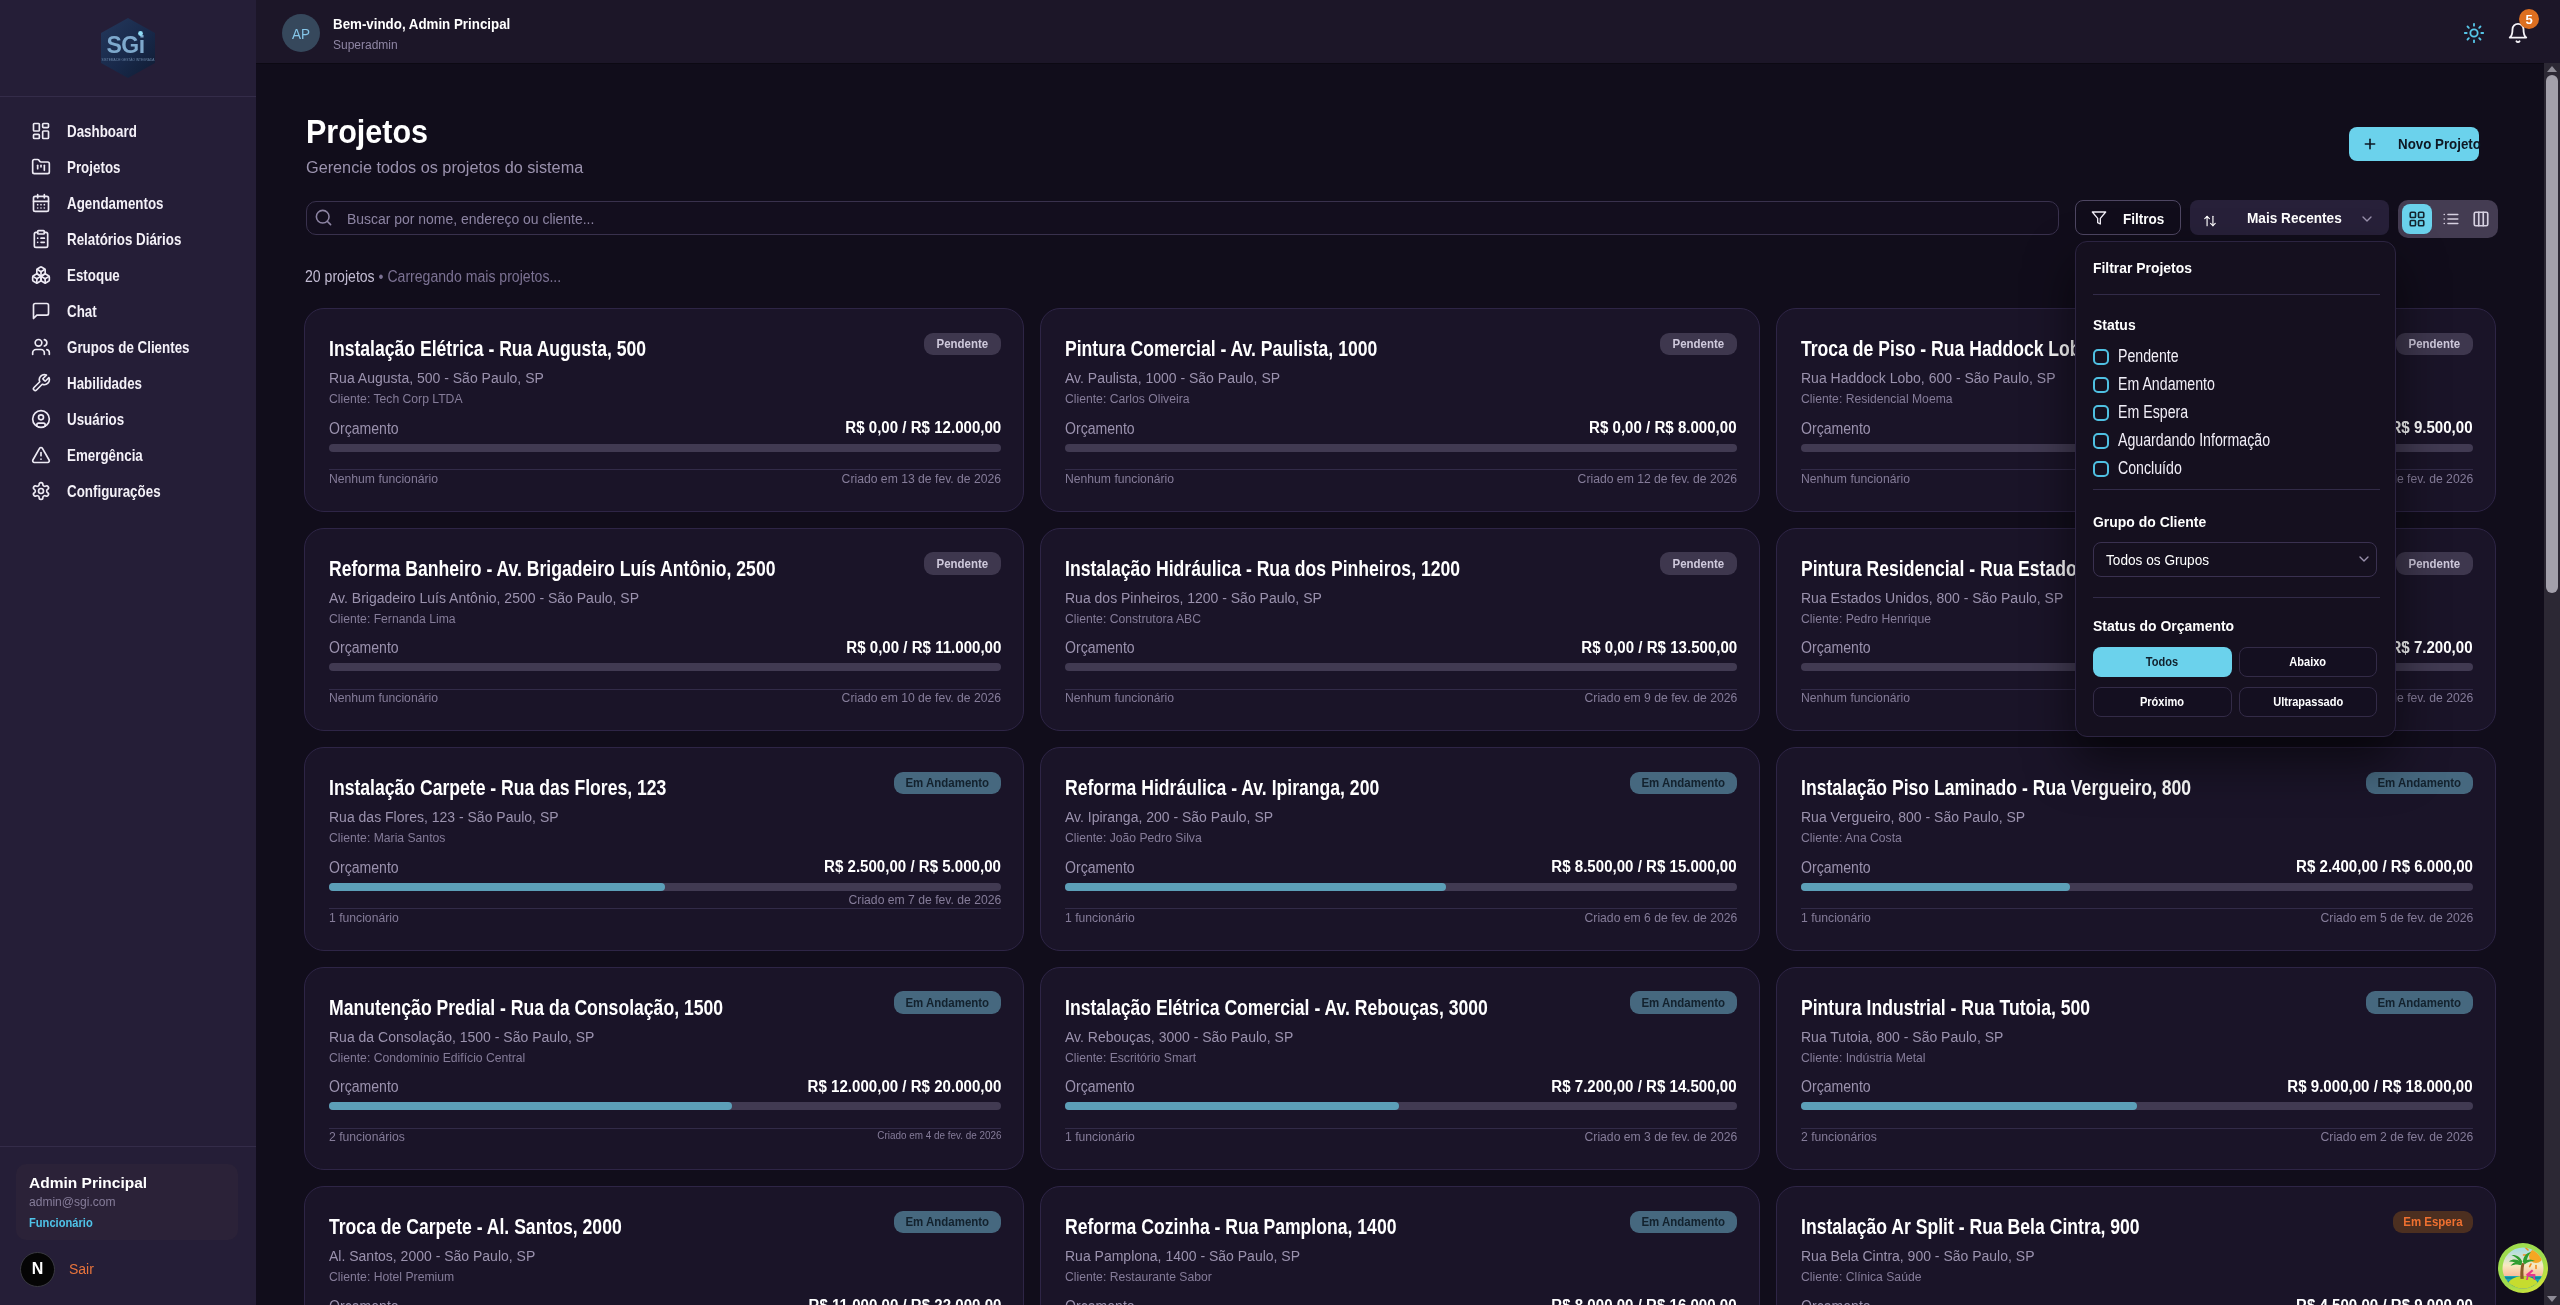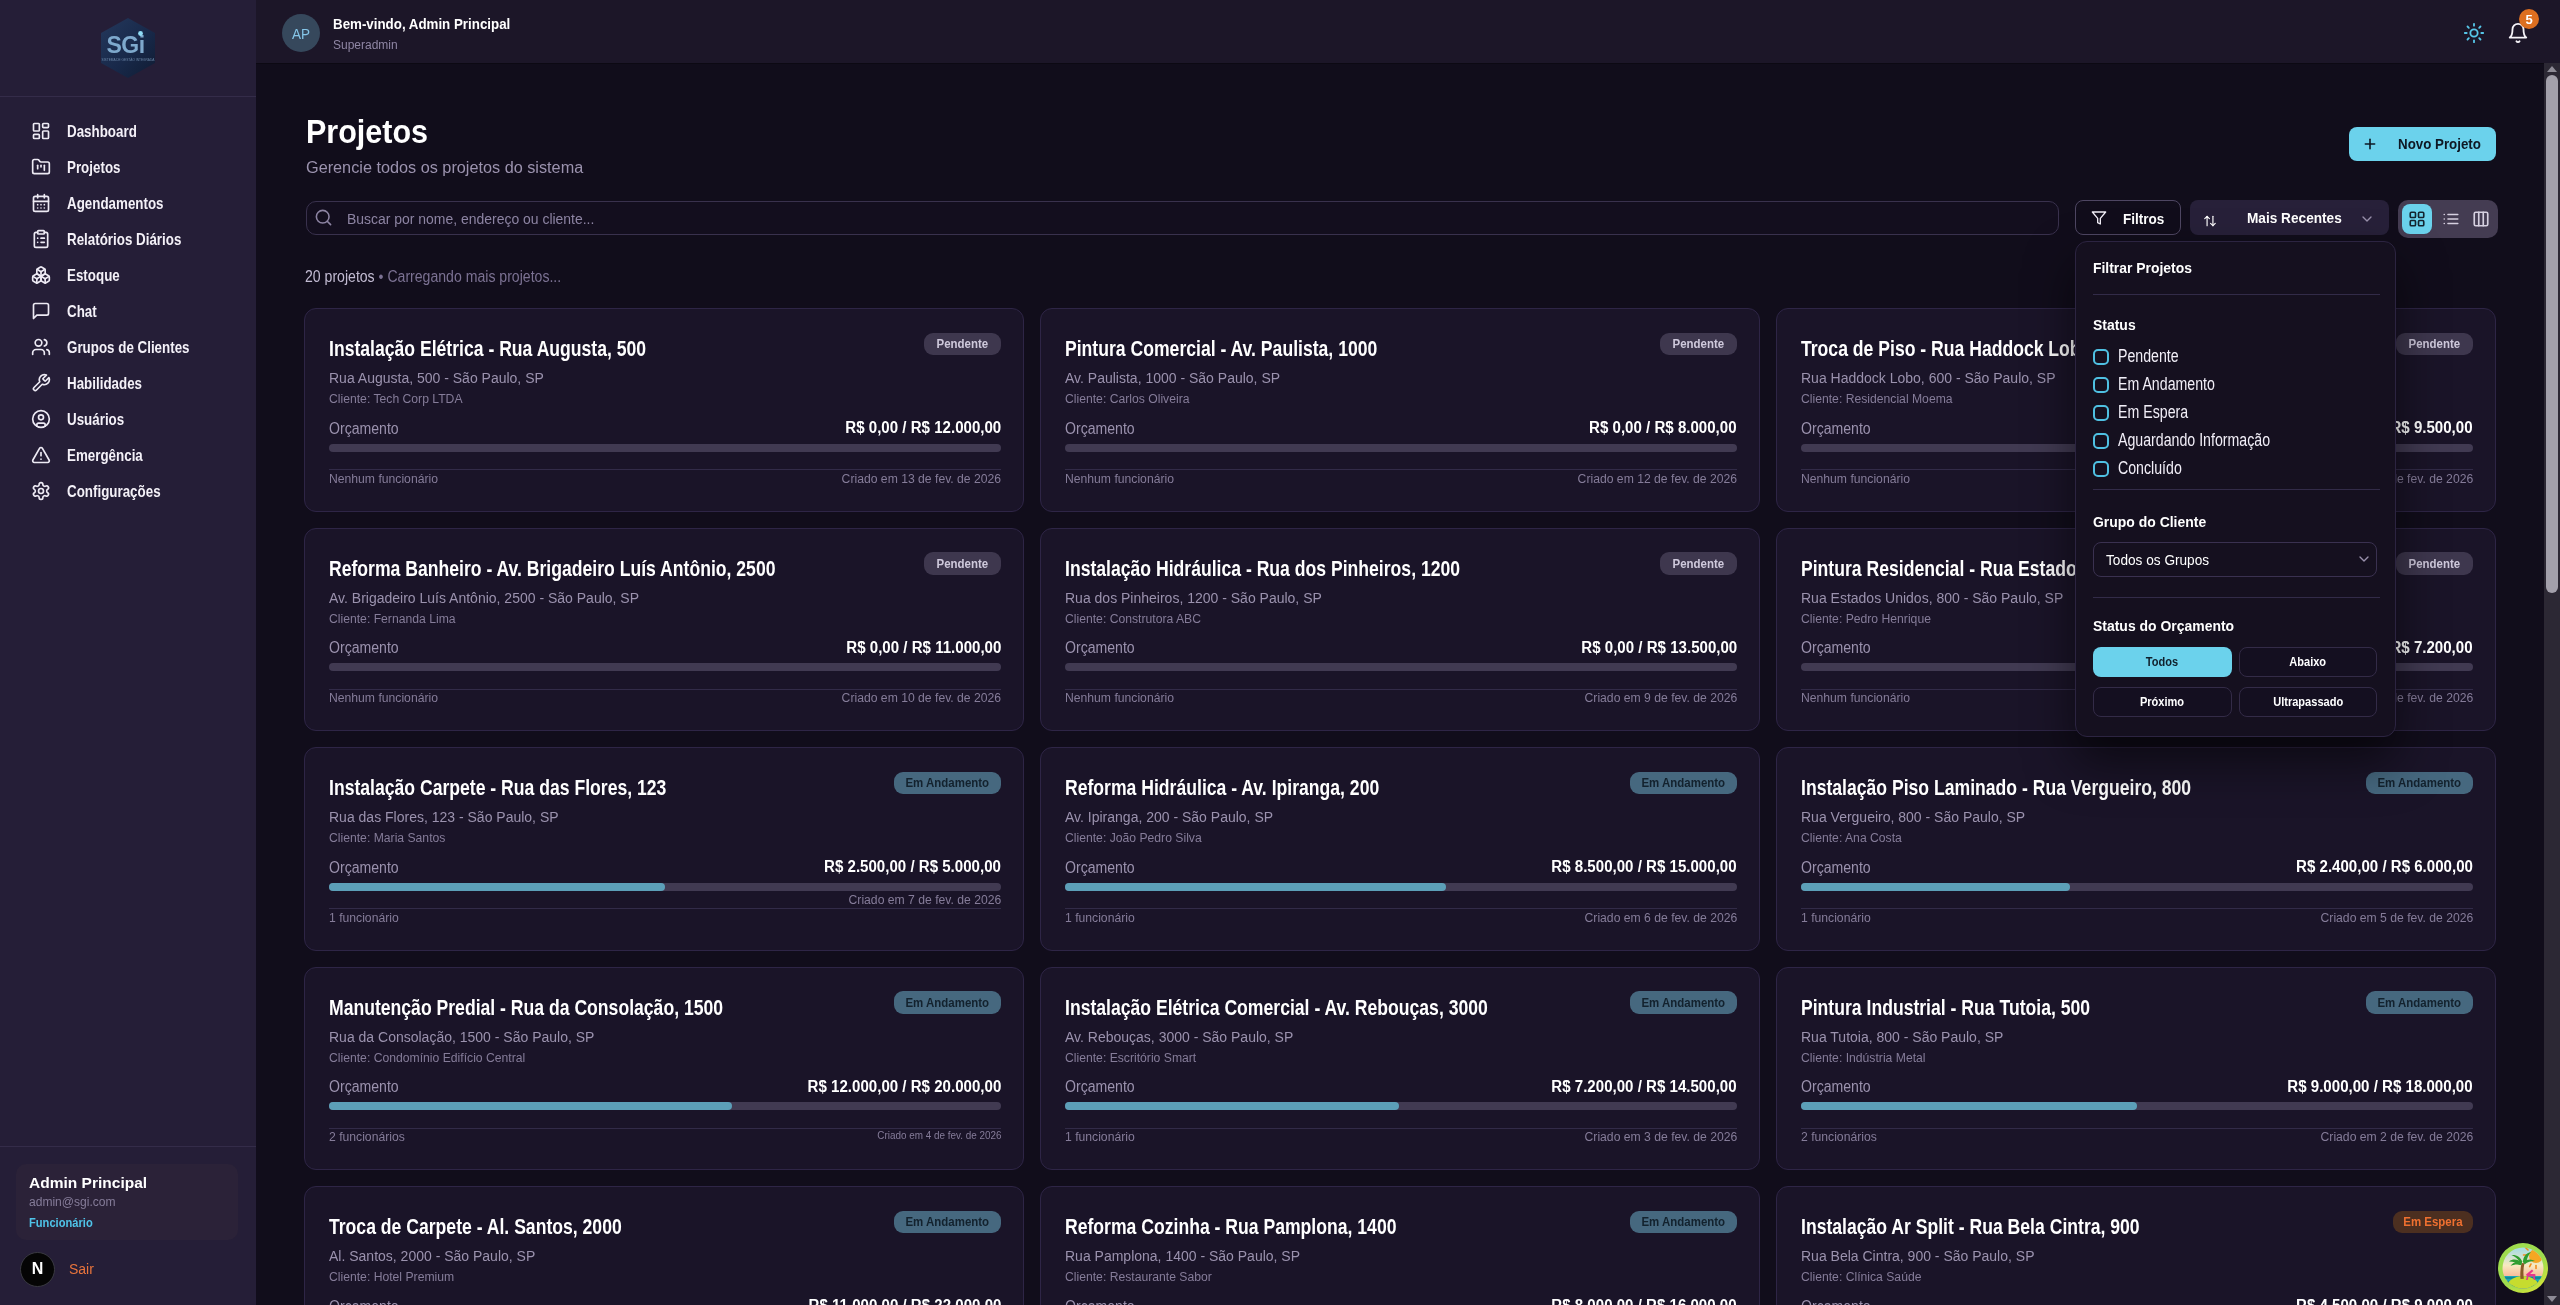--- a/index.html
+++ b/index.html
@@ -13,30 +13,30 @@
 #navatar {position:absolute;left:20px;top:1251.5px;width:35px;height:35px;border-radius:50%;background:#050505;
  border:1px solid #3a3a42;color:#fff;font-size:16px;font-weight:bold;display:flex;align-items:center;justify-content:center}
 #header {position:absolute;left:256px;top:0;width:2304px;height:64px;background:#1c1628;border-bottom:1px solid #0c0913;z-index:5}
 #hav {position:absolute;left:26px;top:14px;width:38px;height:38px;border-radius:50%;background:#36485c;
  color:#85c6e8;font-size:15px;display:flex;align-items:center;justify-content:center}
 #hav span {display:inline-block;transform:scaleX(0.9)}
 #sun {position:absolute;left:2207px;top:22px}
 #bellw {position:absolute;left:2251px;top:22px}
 #nbadge {position:absolute;left:2263px;top:9px;width:20px;height:20px;border-radius:50%;background:#dd6f20;
  color:#fff;font-size:13px;font-weight:bold;display:flex;align-items:center;justify-content:center;z-index:6}
-#newbtn {position:absolute;left:2349px;top:127px;width:147px;height:34px;background:#6bd2ec;border-radius:8px;z-index:3}
+#newbtn {position:absolute;left:2349px;top:127px;width:130px;height:34px;background:#6bd2ec;border-radius:8px;z-index:3}
 #search {position:absolute;left:306px;top:201px;width:1753px;height:34px;border:1px solid #39314d;border-radius:10px;background:#130e1e}
 #fbtn {position:absolute;left:2075px;top:200px;width:106px;height:35px;border:1px solid #4e4662;border-radius:8px}
 #sortbtn {position:absolute;left:2190px;top:200px;width:199px;height:35px;background:#272039;border-radius:8px}
 #vt {position:absolute;left:2398px;top:200px;width:100px;height:38px;background:#443c52;border-radius:10px}
 #vt .act {position:absolute;left:4px;top:4px;width:30px;height:30px;background:#6bd2ec;border-radius:8px;
  display:flex;align-items:center;justify-content:center}
 #vt .ic2 {position:absolute;left:38px;top:4px;width:30px;height:30px;display:flex;align-items:center;justify-content:center}
 #vt .ic3 {position:absolute;left:68px;top:4px;width:30px;height:30px;display:flex;align-items:center;justify-content:center}
-.card {position:absolute;width:720px;height:203.5px;background:#1a1428;border:1px solid #2e2546;border-radius:12px}
+.card {position:absolute;width:720px;height:203.5px;background:#1a1428;border:1px solid #2e2546;border-radius:20px}
 .badge {position:absolute;right:22px;top:23.5px;height:22.5px;border-radius:9px;
  font-size:13.5px;font-weight:bold;display:flex;align-items:center;justify-content:center}
 .badge span {display:inline-block;transform:scaleX(0.85);white-space:nowrap}
 .track {position:absolute;left:24px;top:134.5px;width:672px;height:8px;background:#413a52;border-radius:4px}
 .cdiv {position:absolute;left:24px;top:160px;width:672px;height:1px;background:#322b48}
 #panel {position:absolute;left:2075px;top:241px;width:321px;height:496px;background:#15101f;
  border:1px solid #2c2441;border-radius:12px;z-index:40;box-shadow:0 24px 48px rgba(0,0,0,.55)}
 .pdiv {position:absolute;left:17px;width:287px;height:1px;background:#322b48}
 .cbrow {position:absolute;left:17px;height:17px;display:flex;align-items:center}
 .cbox {width:16px;height:16px;border:2px solid #4fc0e2;border-radius:5px;display:inline-block;flex:0 0 auto}

